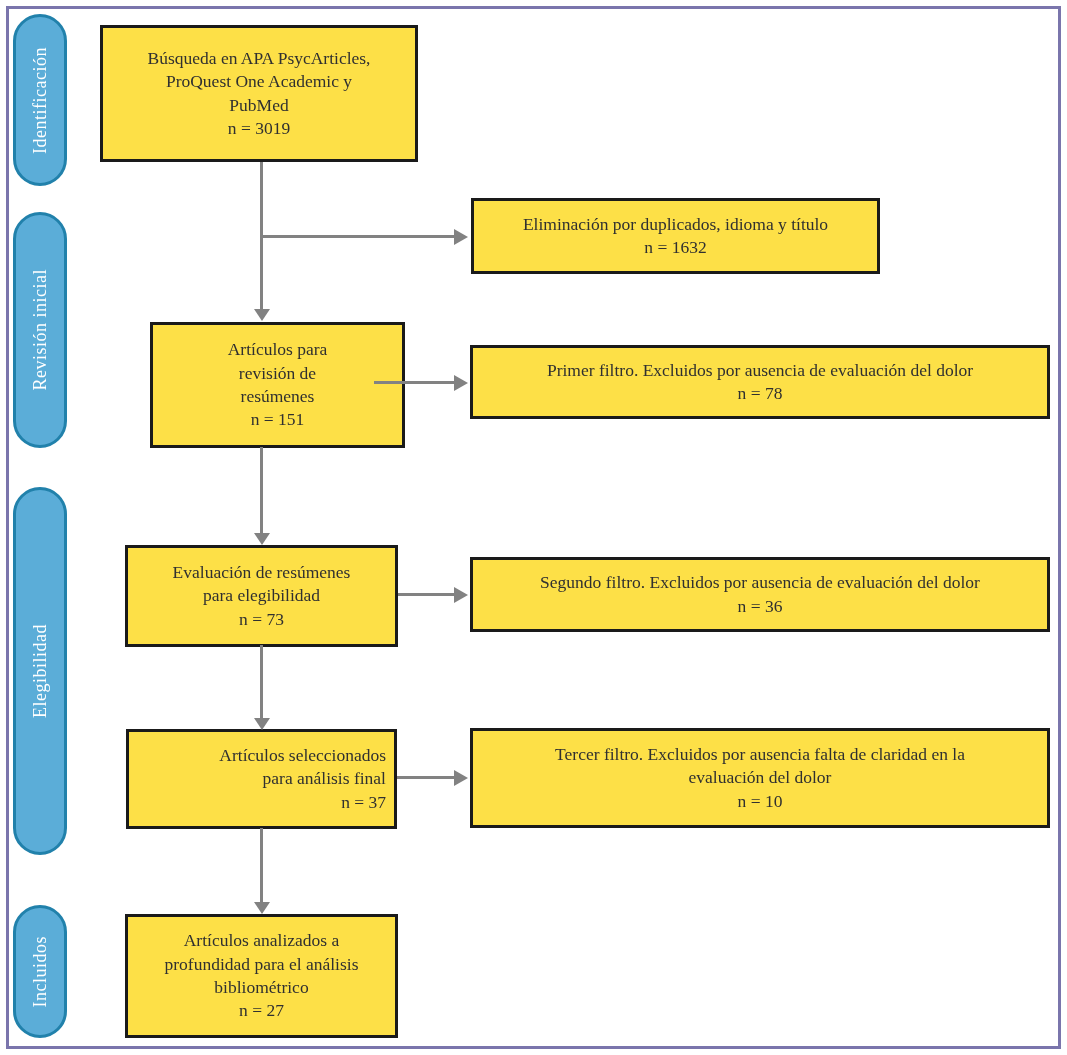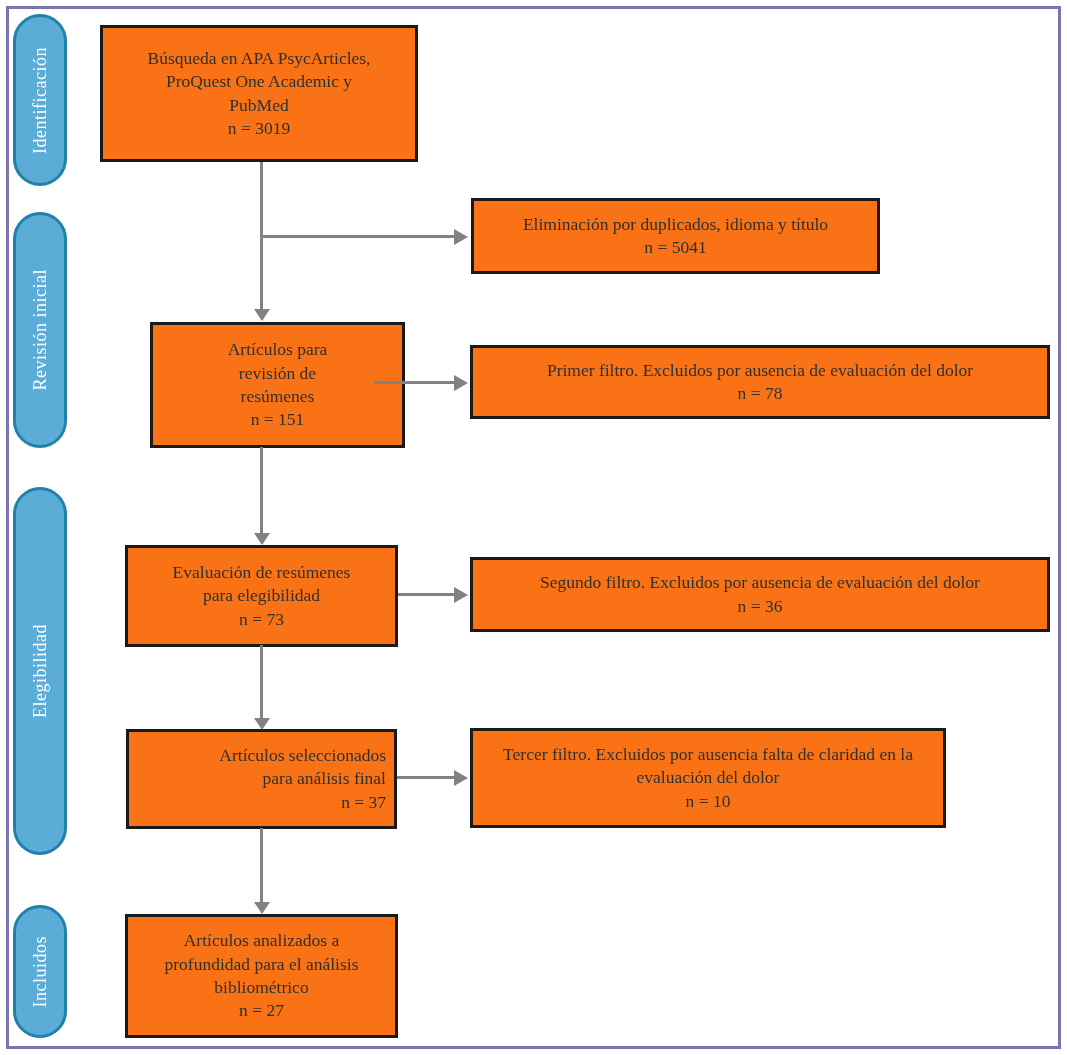--- a/index.html
+++ b/index.html
@@ -14,21 +14,21 @@
   .stage {
     position:absolute; left:13px; width:54px; background:#5badd8;
     border:3px solid #2181ab; border-radius:28px; box-sizing:border-box;
     display:flex; align-items:center; justify-content:center;
   }
   .stage span {
     writing-mode:vertical-rl; transform:rotate(180deg);
     color:#ffffff; font-size:18px; letter-spacing:0.5px; white-space:nowrap;
   }
   .box {
-    position:absolute; border:3px solid #1a1a1a; background:#f97316;
+    position:absolute; border:3px solid #1a1a1a; background:#fde047;
     box-sizing:border-box; display:flex; align-items:center; justify-content:center;
     text-align:center; font-size:17.5px; line-height:1.33; padding:4px 8px;
   }
   .box span { white-space:pre-line; width:100%; }
   .hline { position:absolute; height:3px; background:#828282; }
   .vline { position:absolute; width:3px;  background:#828282; }
   .head-right {
     position:absolute; width:0; height:0;
     border-top:8px solid transparent; border-bottom:8px solid transparent;
     border-left:14px solid #828282;
@@ -46,21 +46,21 @@
   
   .m1 { left:100px; top:25px;  width:318px; height:137px; }
   .m2 { left:150px; top:322px; width:255px; height:126px; }
   .m3 { left:125px; top:545px; width:273px; height:102px; }
   .m4 { left:126px; top:729px; width:271px; height:100px;text-align:right; }
   .m5 { left:125px; top:914px; width:273px; height:124px; }
   
   .r1 { left:471px; top:198px; width:409px; height:76px; }
   .r2 { left:470px; top:345px; width:580px; height:74px;padding-left:8px; }
   .r3 { left:470px; top:557px; width:580px; height:75px; }
-  .r4 { left:470px; top:728px; width:476px; height:100px; }
+  .r4 { left:470px; top:728px; width:580px; height:100px; }
 </style>
 </head>
 <body>
 
 <div class="canvas">
 
   <div class="frame"></div>
 
   <div class="stage s1">
     <span>Identificación</span>
@@ -99,21 +99,21 @@
   </div>
   <div class="box m5">
     <span>Artículos analizados a
 profundidad para el análisis
 bibliométrico
 n = 27</span>
   </div>
 
   <div class="box r1">
     <span>Eliminación por duplicados, idioma y título
-n = 5041</span>
+n = 1632</span>
   </div>
   <div class="box r2">
     <span>Primer filtro. Excluidos por ausencia de evaluación del dolor
 n = 78</span>
   </div>
   <div class="box r3">
     <span>Segundo filtro. Excluidos por ausencia de evaluación del dolor
 n = 36</span>
   </div>
   <div class="box r4">

